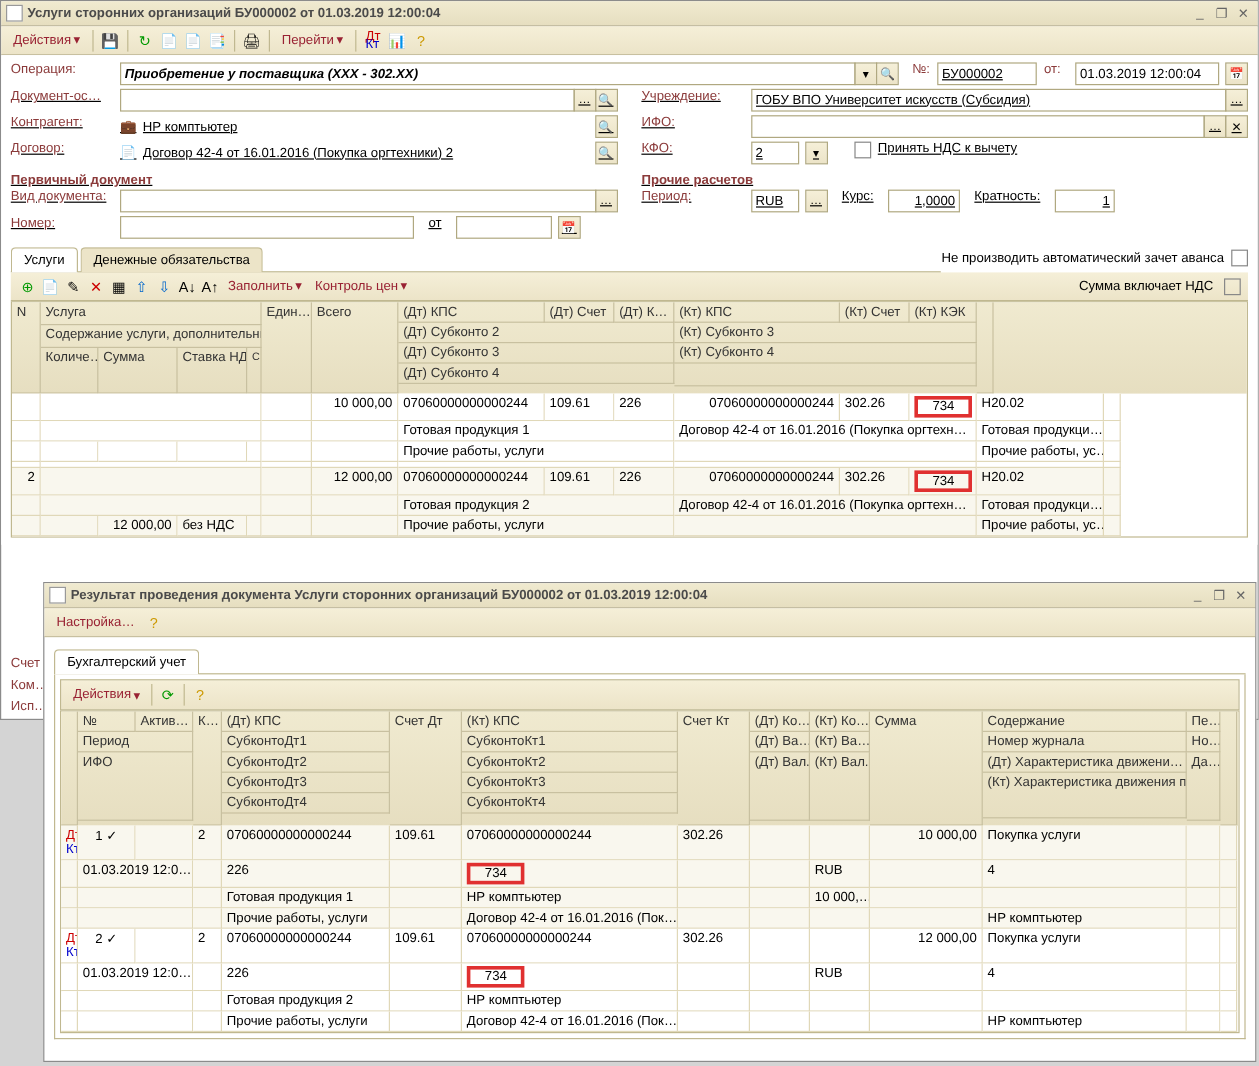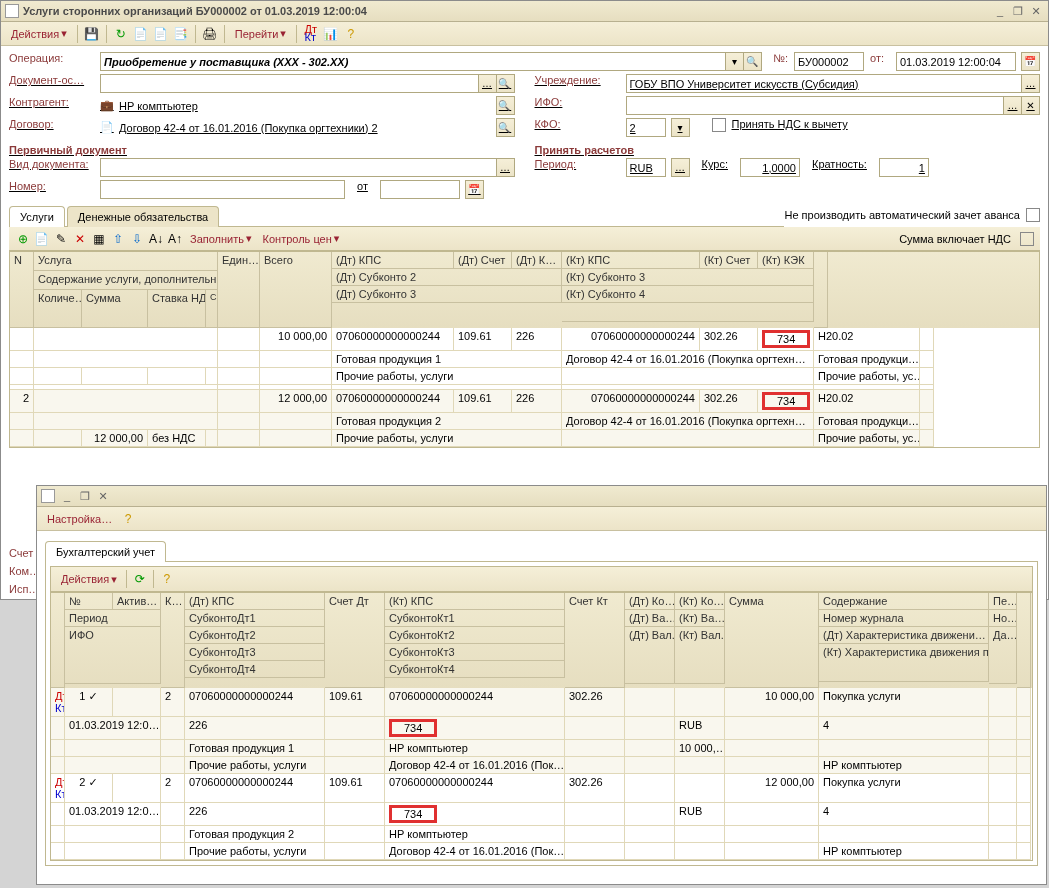--- a/index.html
+++ b/index.html
@@ -78,21 +78,21 @@
 
   <div class="form">
     <div class="row">
       <span class="lbl">Операция:</span>
       <div class="fld">
         <input class="inp" style="flex: 1 1 0%; font-weight: bold; font-style: italic;" value="Приобретение у поставщика (XXX - 302.XX)">
         <span class="btn-sm">▾</span>
         <span class="btn-sm">🔍</span>
       </div>
       <span class="lbl" style="width:20px;text-align:right">№:</span>
-      <input class="inp" style="width: 70px;" value="БУ000002">
+      <input class="inp" style="width: 83px; text-decoration: underline;" value="БУ000002">
       <span class="lbl" style="width:20px">от:</span>
       <input class="inp" style="width: 120px;" value="01.03.2019 12:00:04">
       <span class="btn-sm">📅</span>
     </div>
 
     <div class="col2">
       <div>
         <div class="row">
             <span class="lbl">Документ-ос…</span>
             <div class="fld">
@@ -157,21 +157,21 @@
           </div>
         <div class="row">
             <span class="lbl">Номер:</span>
             <input class="inp" style="width: 245px;">
             <span style="margin:0 6px">от</span>
             <input class="inp" style="width: 80px;">
             <span class="btn-sm">📅</span>
           </div>
       </div>
       <div>
-        <div class="section-h">Принять расчетов</div>
+        <div class="section-h">Прочие расчетов</div>
         <div class="row">
             <span class="lbl">Период:</span>
             <input class="inp" style="width: 40px;" value="RUB">
             <span class="btn-sm">…</span>
         <span style="margin:0 6px">Курс:</span>
             <input class="inp" style="width: 60px; text-align: right;" value="1,0000">
         <span style="margin:0 6px">Кратность:</span>
             <input class="inp" style="width: 50px; text-align: right;" value="1">
           </div>
       </div>
@@ -221,20 +221,21 @@
         <div class="cell" style="width:42px;height:76px">Един…</div>
         <div class="cell" style="width:72px;height:76px">Всего</div>
         <div style="display:flex;flex-direction:column;width:230px">
           <div style="display:flex">
               <div class="cell" style="width:122px">(Дт) КПС</div>
               <div class="cell" style="width:58px">(Дт) Счет</div>
               <div class="cell" style="width:50px">(Дт) К…</div>
             </div>
           <div class="cell">(Дт) Субконто 2</div>
           <div class="cell">(Дт) Субконто 3</div>
+          <div class="cell">(Дт) Субконто 4</div>
         </div>
         <div style="display:flex;flex-direction:column;width:252px">
           <div style="display:flex">
               <div class="cell" style="width:138px">(Кт) КПС</div>
               <div class="cell" style="width:58px">(Кт) Счет</div>
               <div class="cell" style="width:56px">(Кт) КЭК</div>
             </div>
           <div class="cell">(Кт) Субконто 3</div>
           <div class="cell">(Кт) Субконто 4</div>
           <div class="cell" style="height:19px"></div>
@@ -336,20 +337,21 @@
   <div style="position:absolute;bottom:4px;left:8px;display:flex;flex-direction:column;gap:6px;color:#8b3a3a">
     <span>Счет</span>
     <span>Ком…</span>
     <span>Исп…</span>
   </div>
 </div>
 
 <div class="window win2">
   <div class="titlebar">
     <span class="icon"></span>
+    <span class="title">Результат проведения документа Услуги сторонних организаций БУ000002 от 01.03.2019 12:00:04</span>
     <div class="winbtns">
         <span>_</span>
         <span>❐</span>
         <span>✕</span>
       </div>
   </div>
   <div class="toolbar">
     <span class="tbtn">Настройка…</span>
     <span class="tico" style="color:#c90">?</span>
   </div>

